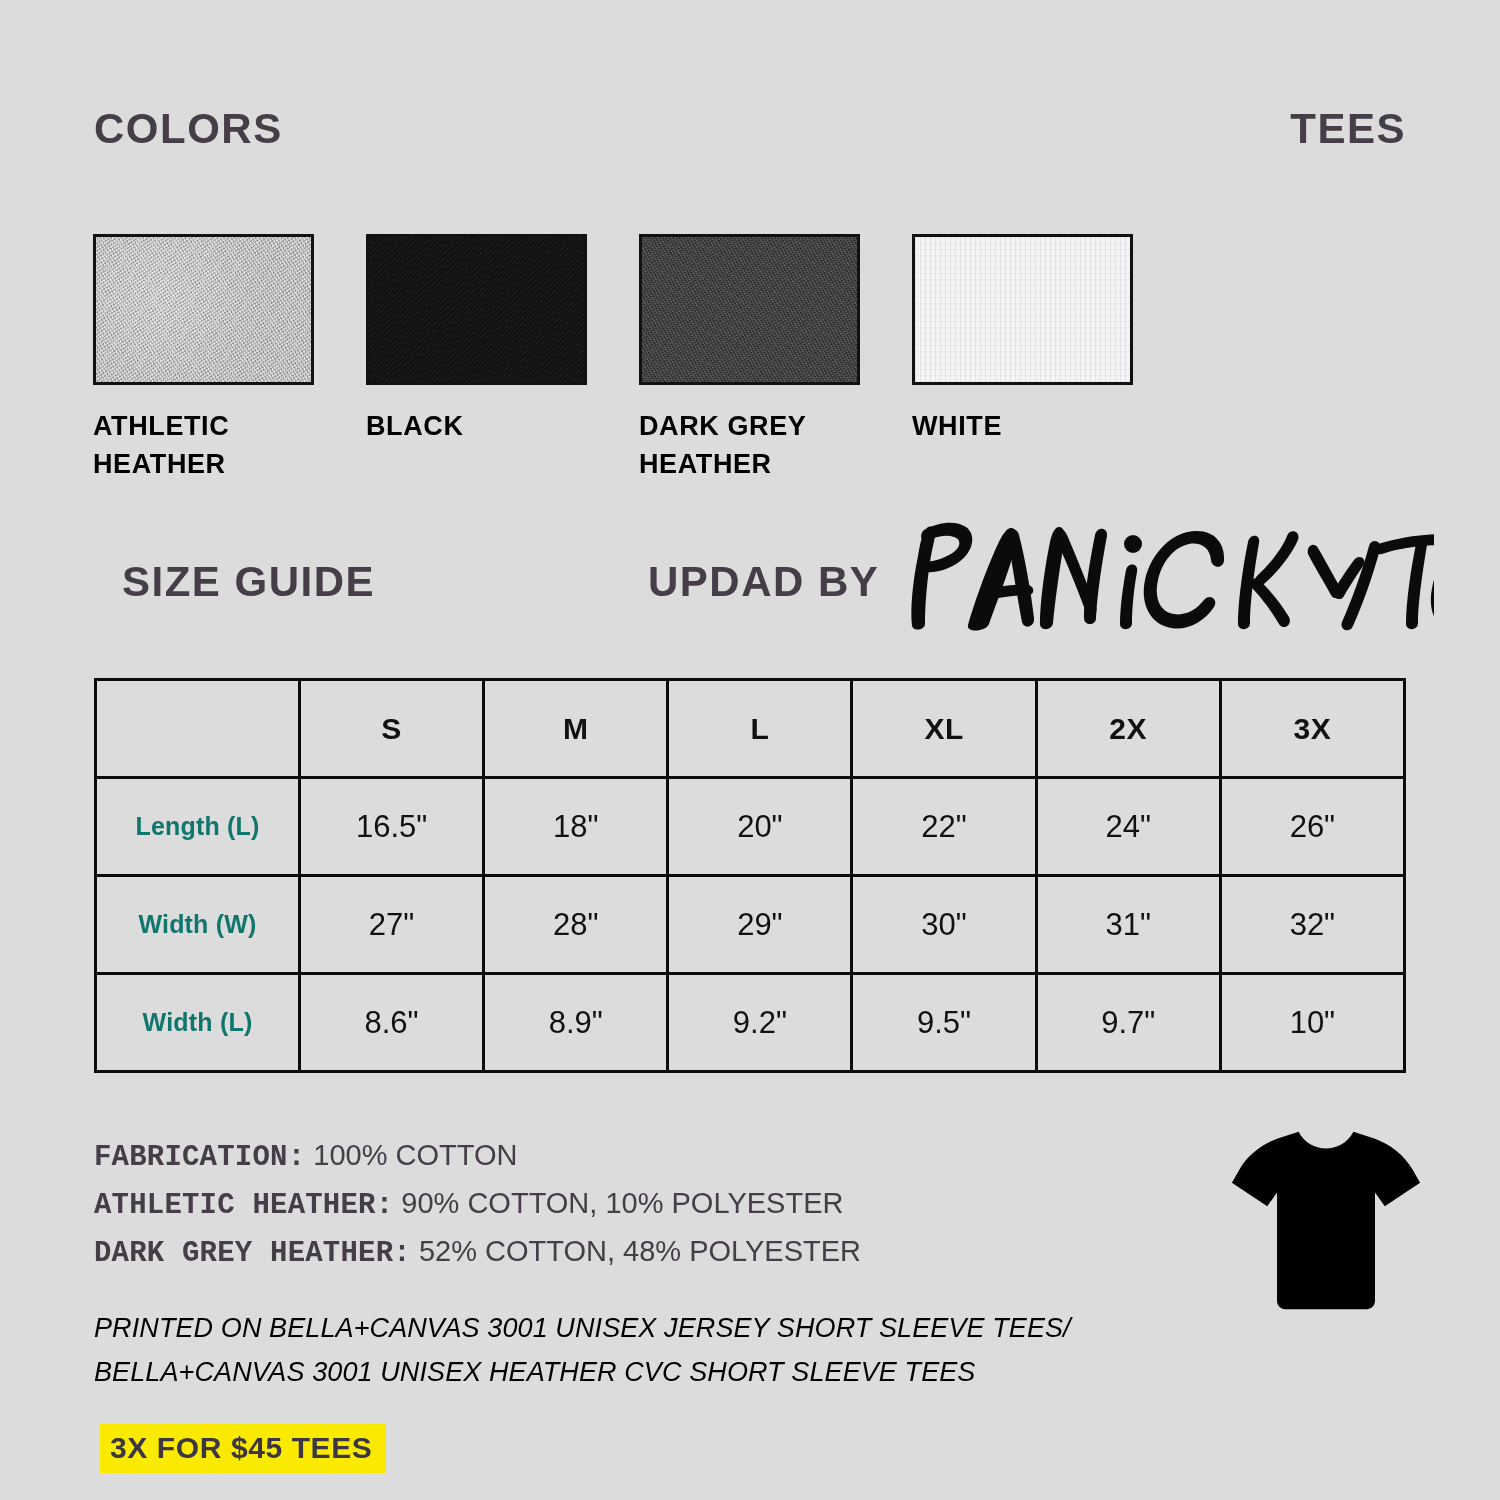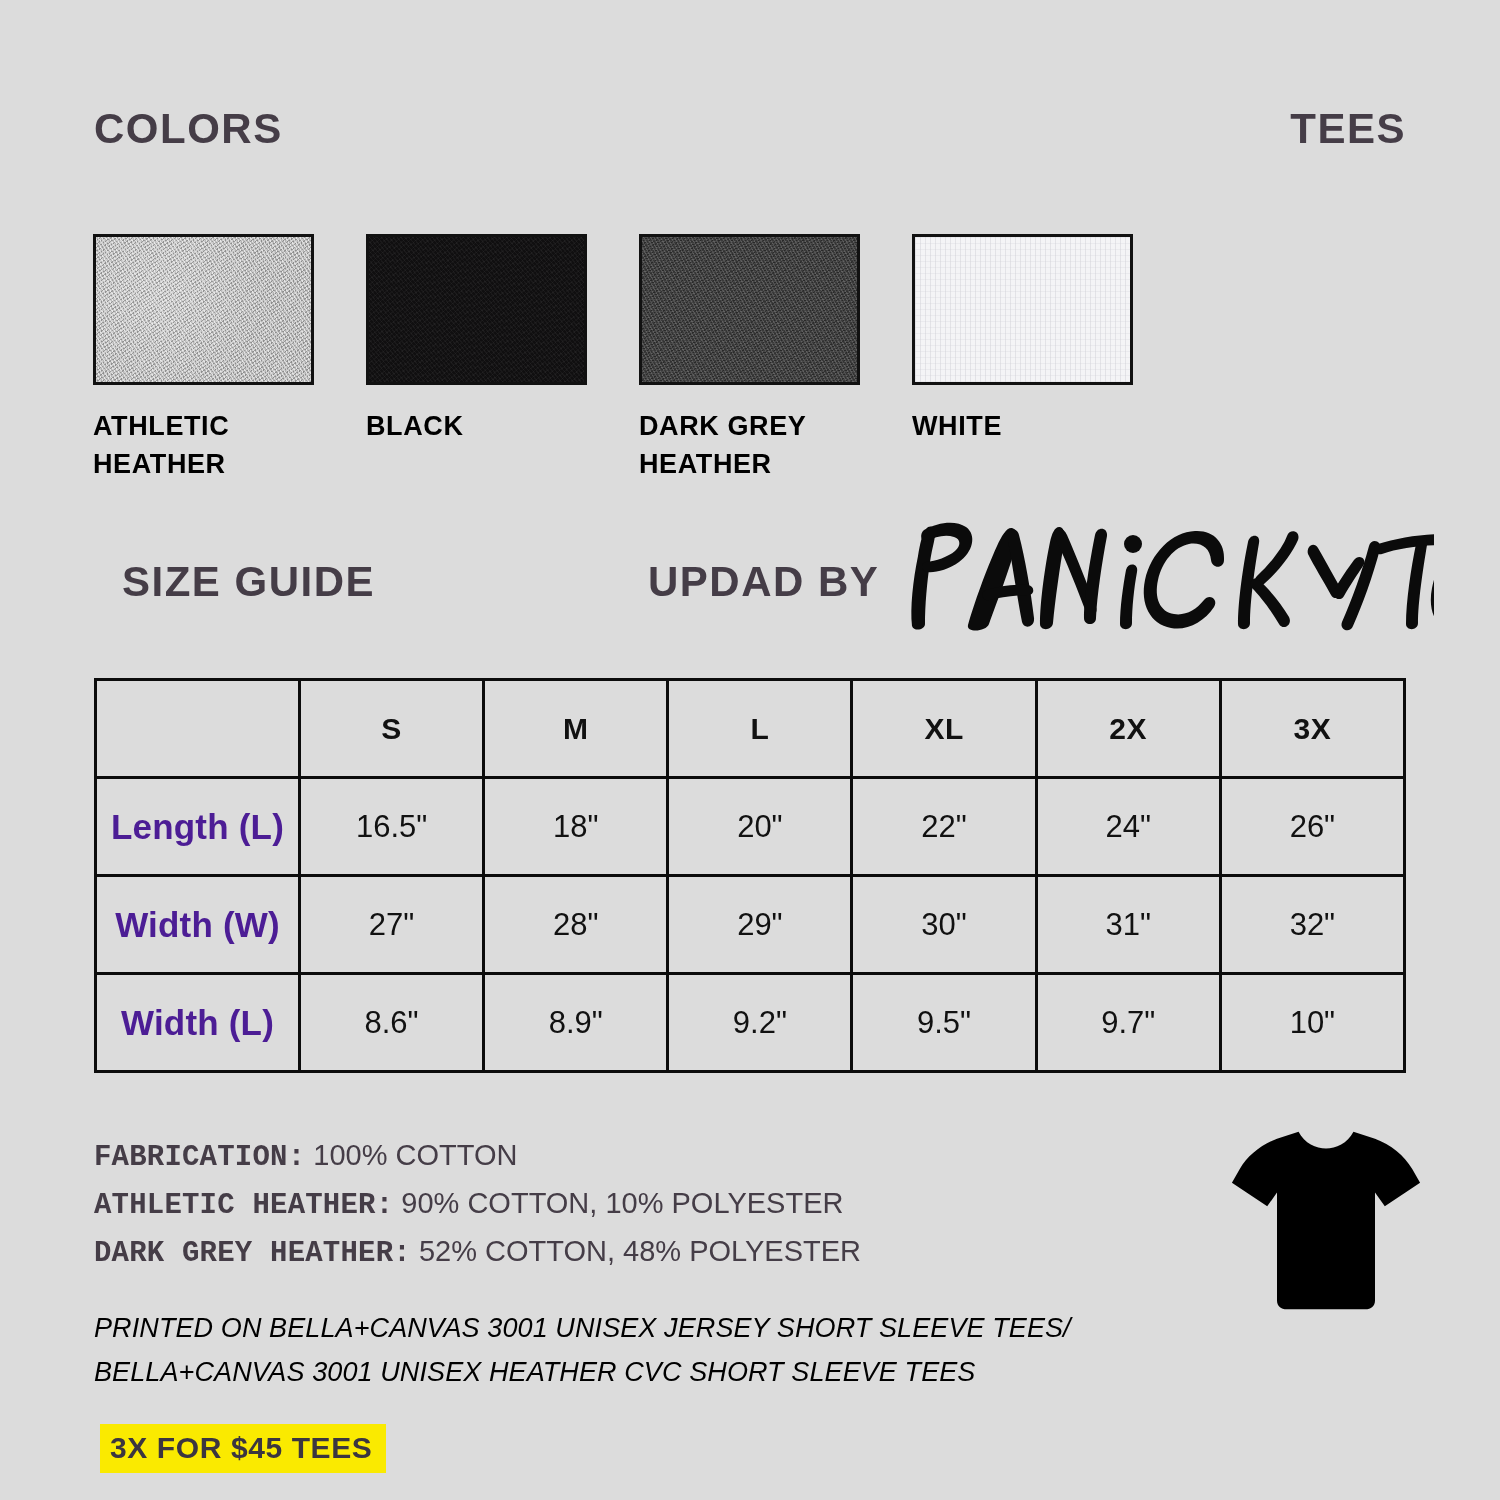--- a/index.html
+++ b/index.html
@@ -163,22 +163,22 @@
   }
   .size-table .col-first { width: 201px; }
   .size-table th.size-head {
     font-weight: bold;
     font-size: 30px;
     letter-spacing: .5px;
   }
   .size-table th.blank-head { border-top-color: #0c0c0c; }
   .size-table td.row-label {
     font-weight: bold;
-    font-size: 35px;
-    color: #4c1d95;
+    font-size: 25px;
+    color: #0f766e;
     letter-spacing: .2px;
   }
 
   
   .fabrication {
     position: absolute;
     left: 94px;
     top: 1133px;
     font-size: 29px;
     line-height: 1.55;

